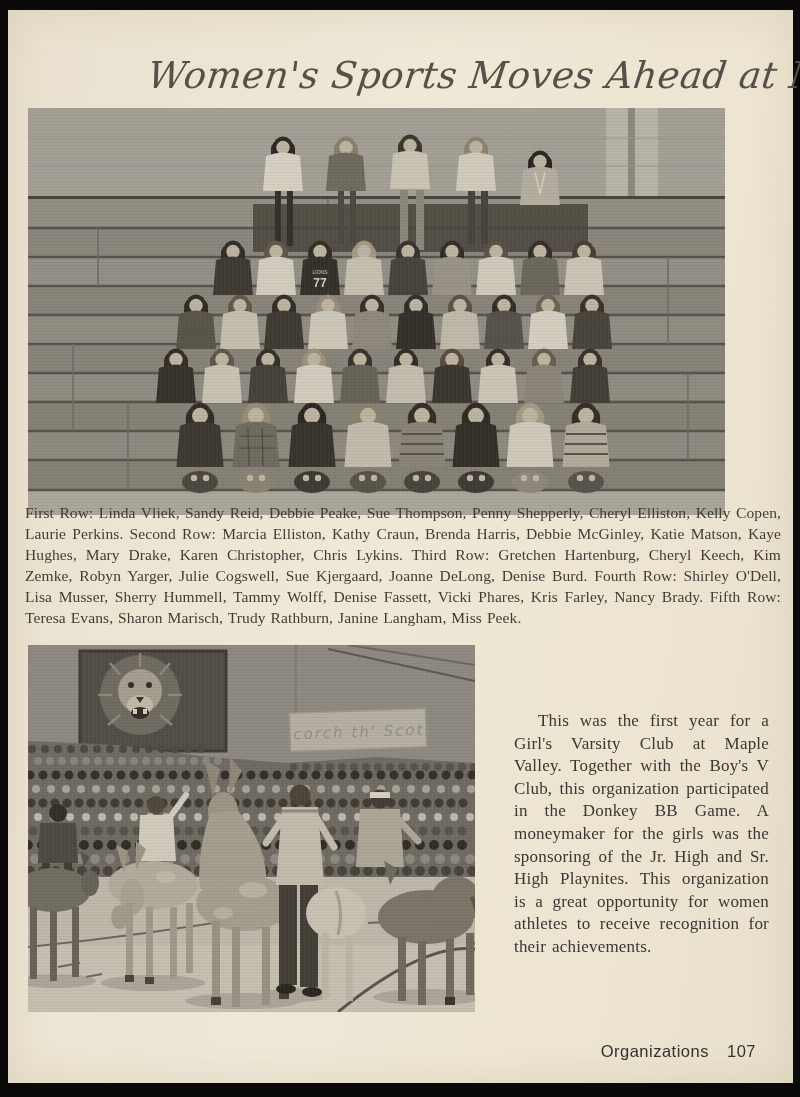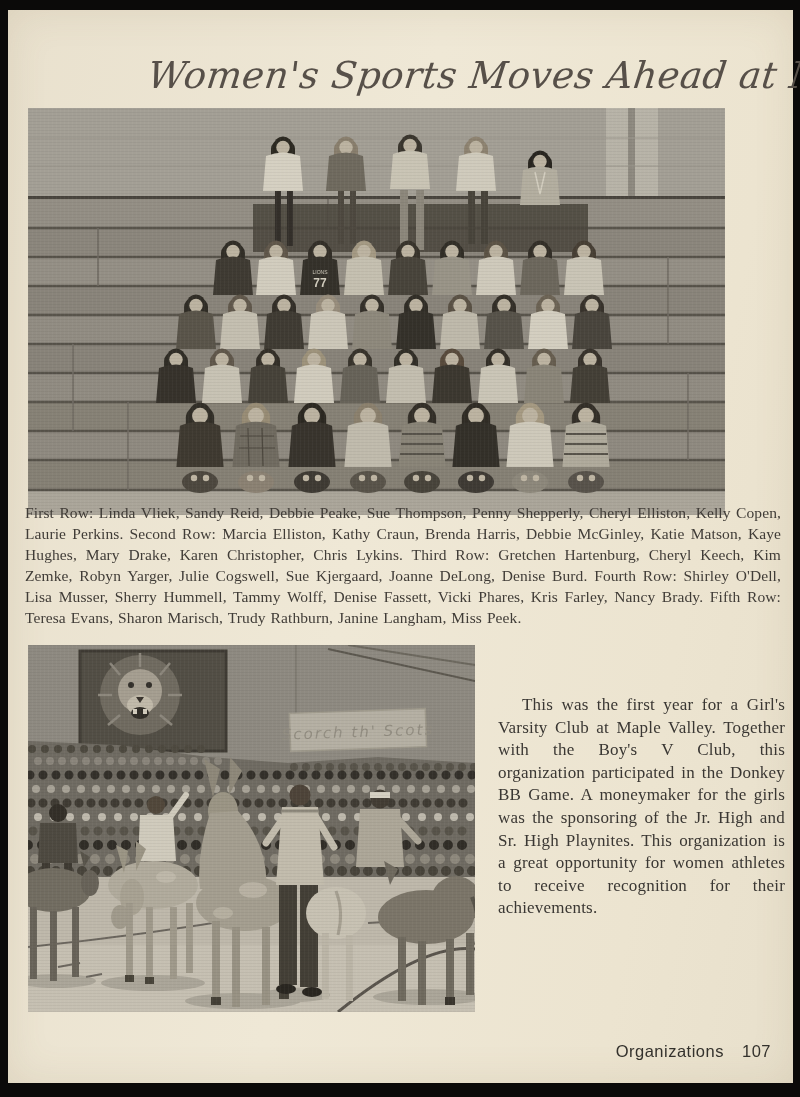--- a/index.html
+++ b/index.html
@@ -35,23 +35,23 @@
   .caption{
     position:absolute;left:17px;top:492px;width:756px;
     font-size:15.5px;line-height:21px;color:#403c37;
     text-align:justify;word-spacing:1px;letter-spacing:.1px;
   }
   .article{
     position:absolute;left:490px;top:684px;width:287px;
     font-size:17px;line-height:22.6px;color:#3a3733;
     text-align:justify;word-spacing:1.5px;letter-spacing:.2px;
   }
-  .article p{margin:0;text-indent:24px;}
+  .article p{margin:16px;text-indent:24px;}
   .folio{
-    position:absolute;right:22px;top:1032px;
+    position:absolute;right:37px;top:1032px;
     font-family:"Liberation Sans", sans-serif;
     font-size:16.5px;color:#34322d;letter-spacing:.5px;text-align:center;
   }
   .folio .num{margin-left:18px;}
   .banner-text{
     font-family:"DejaVu Sans", sans-serif;font-style:italic;
     letter-spacing:2px;
   }
 </style>
 </head>

